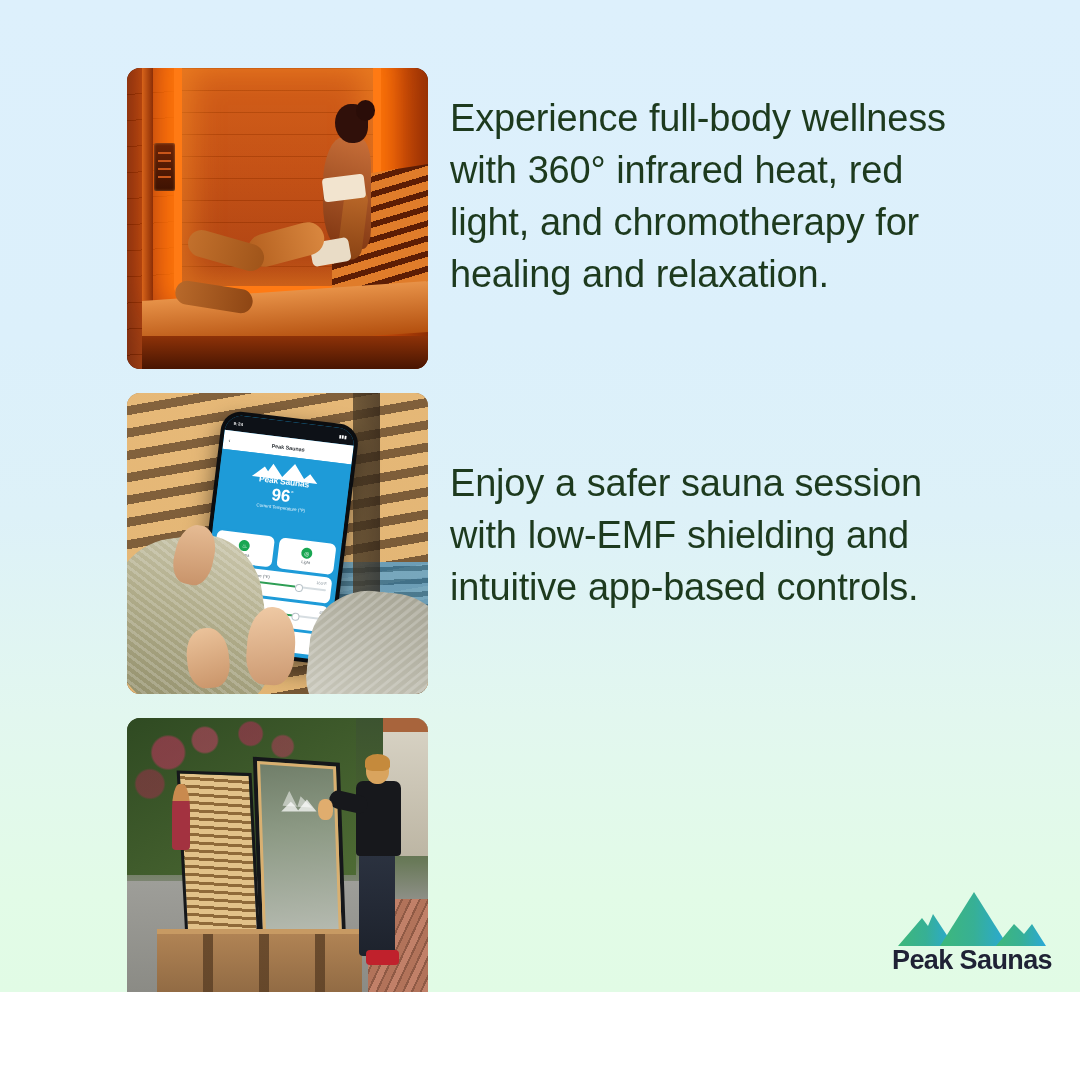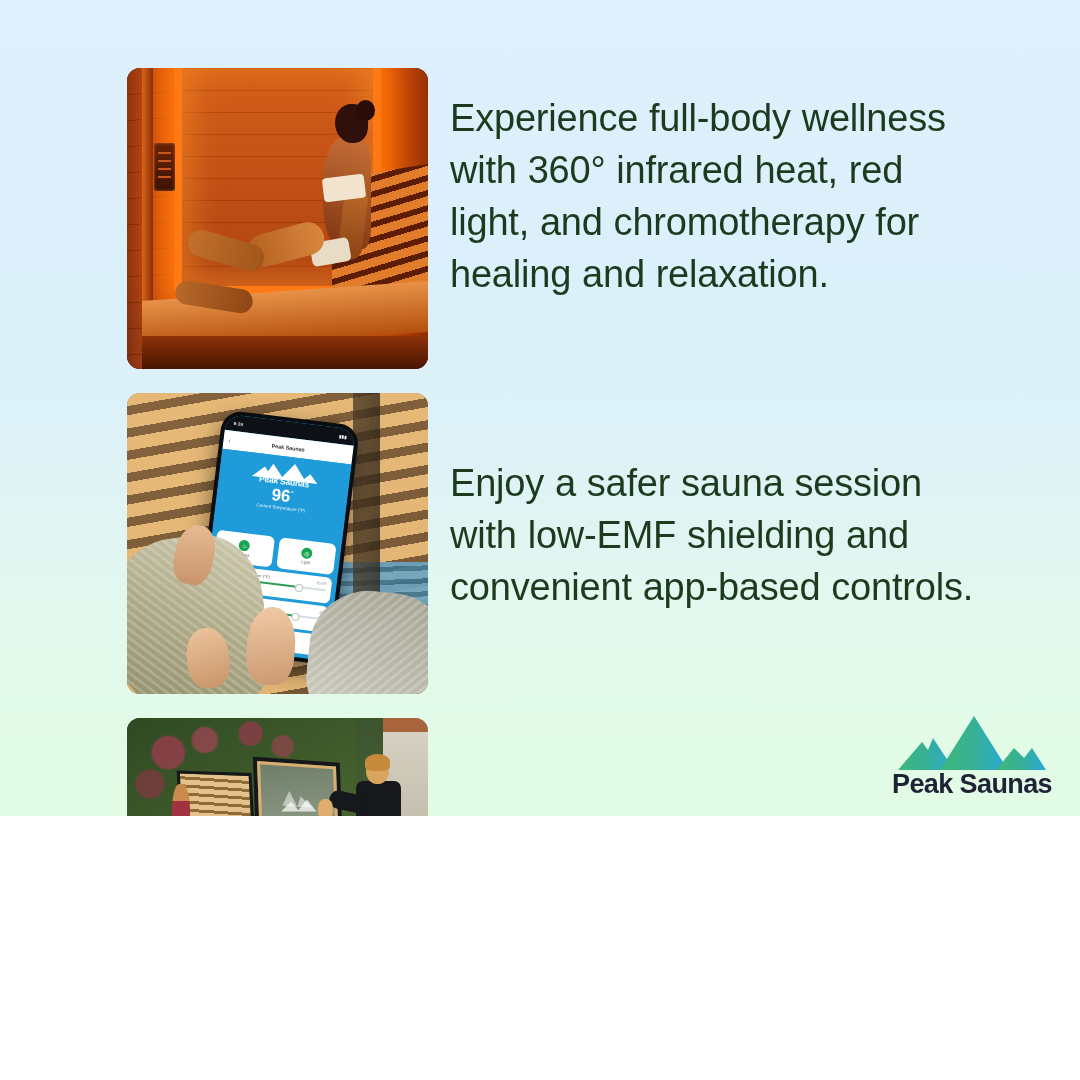--- a/index.html
+++ b/index.html
@@ -6,21 +6,21 @@
   * { margin:0; padding:0; box-sizing:border-box; }
 
   html, body {
     width:1080px; height:1080px;
     font-family:"Liberation Sans", sans-serif;
     overflow:hidden;
   }
 
   #poster {
     position:relative;
-    width:1080px; height:816px;
+    width:1080px; height:992px;
     background:linear-gradient(180deg,
         #ddf0fc 0%,
         #dcf0fb 34%,
         #ddf1f8 52%,
         #e2f7ef 72%,
         #e2fbe7 90%,
         #e1fbe5 100%);
     overflow:hidden;
   }
 
@@ -539,21 +539,21 @@
 
           </div>
         </div>
 
         <div class="hand-l"></div>
         <div class="finger-l1"></div>
         <div class="finger-l2"></div>
         <div class="hand-r"></div>
         <div class="finger-touch"></div>
       </div>
-      <p class="feature-text">Enjoy a safer sauna session with low-EMF shielding and convenient app-based controls.</p>
+      <p class="feature-text">Enjoy a safer sauna session with low-EMF shielding and intuitive app-based controls.</p>
     </div>
 
     <div class="feature-row row-3">
       <div class="thumb img-crate">
         <div class="sky-wall"></div>
         <div class="foliage"></div>
         <div class="house"></div>
         <div class="road"></div>
         <div class="brick-path"></div>
         <div class="inner-white"></div>

